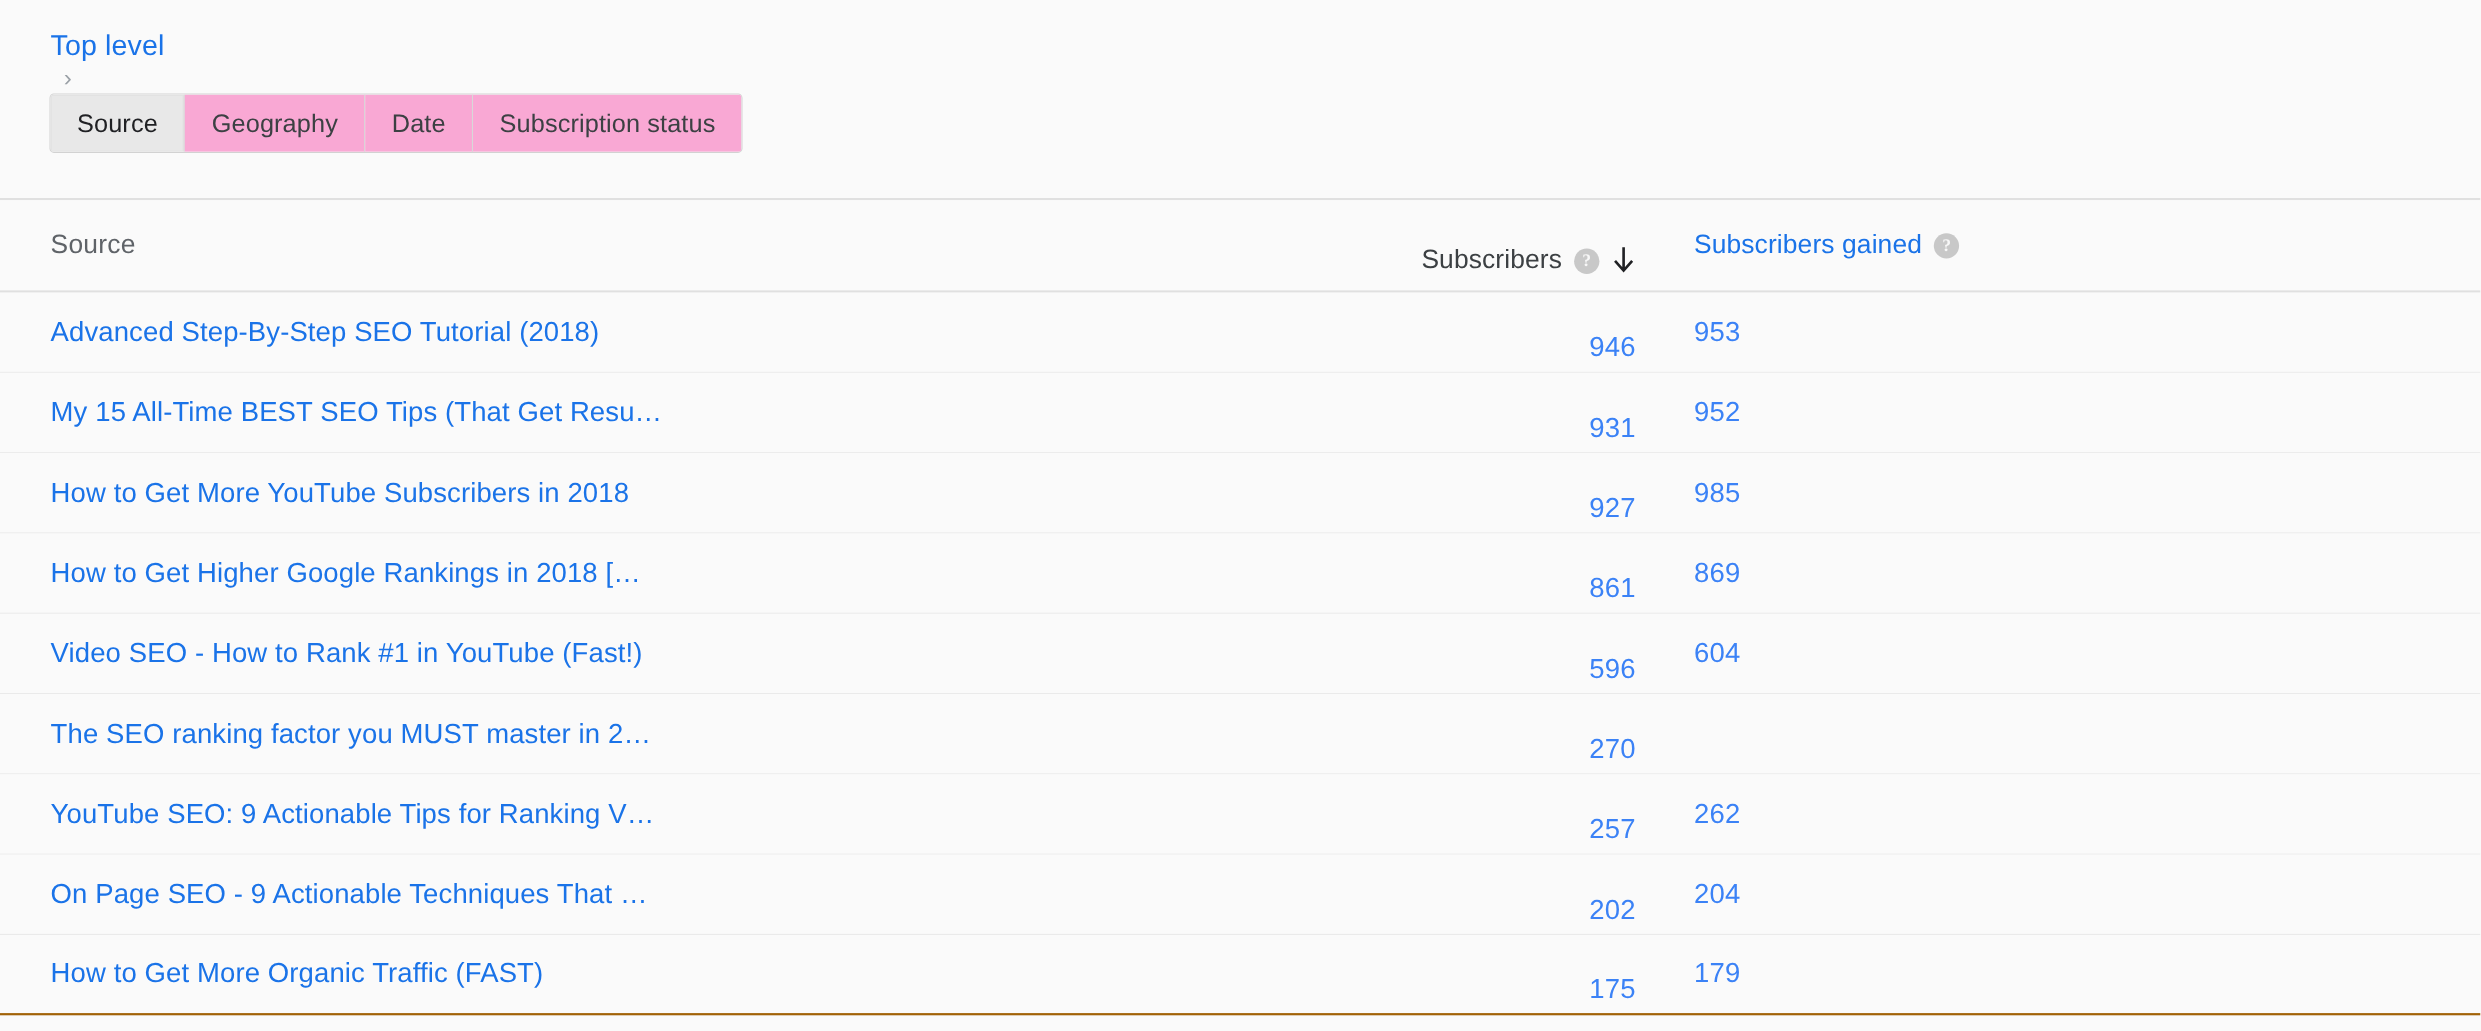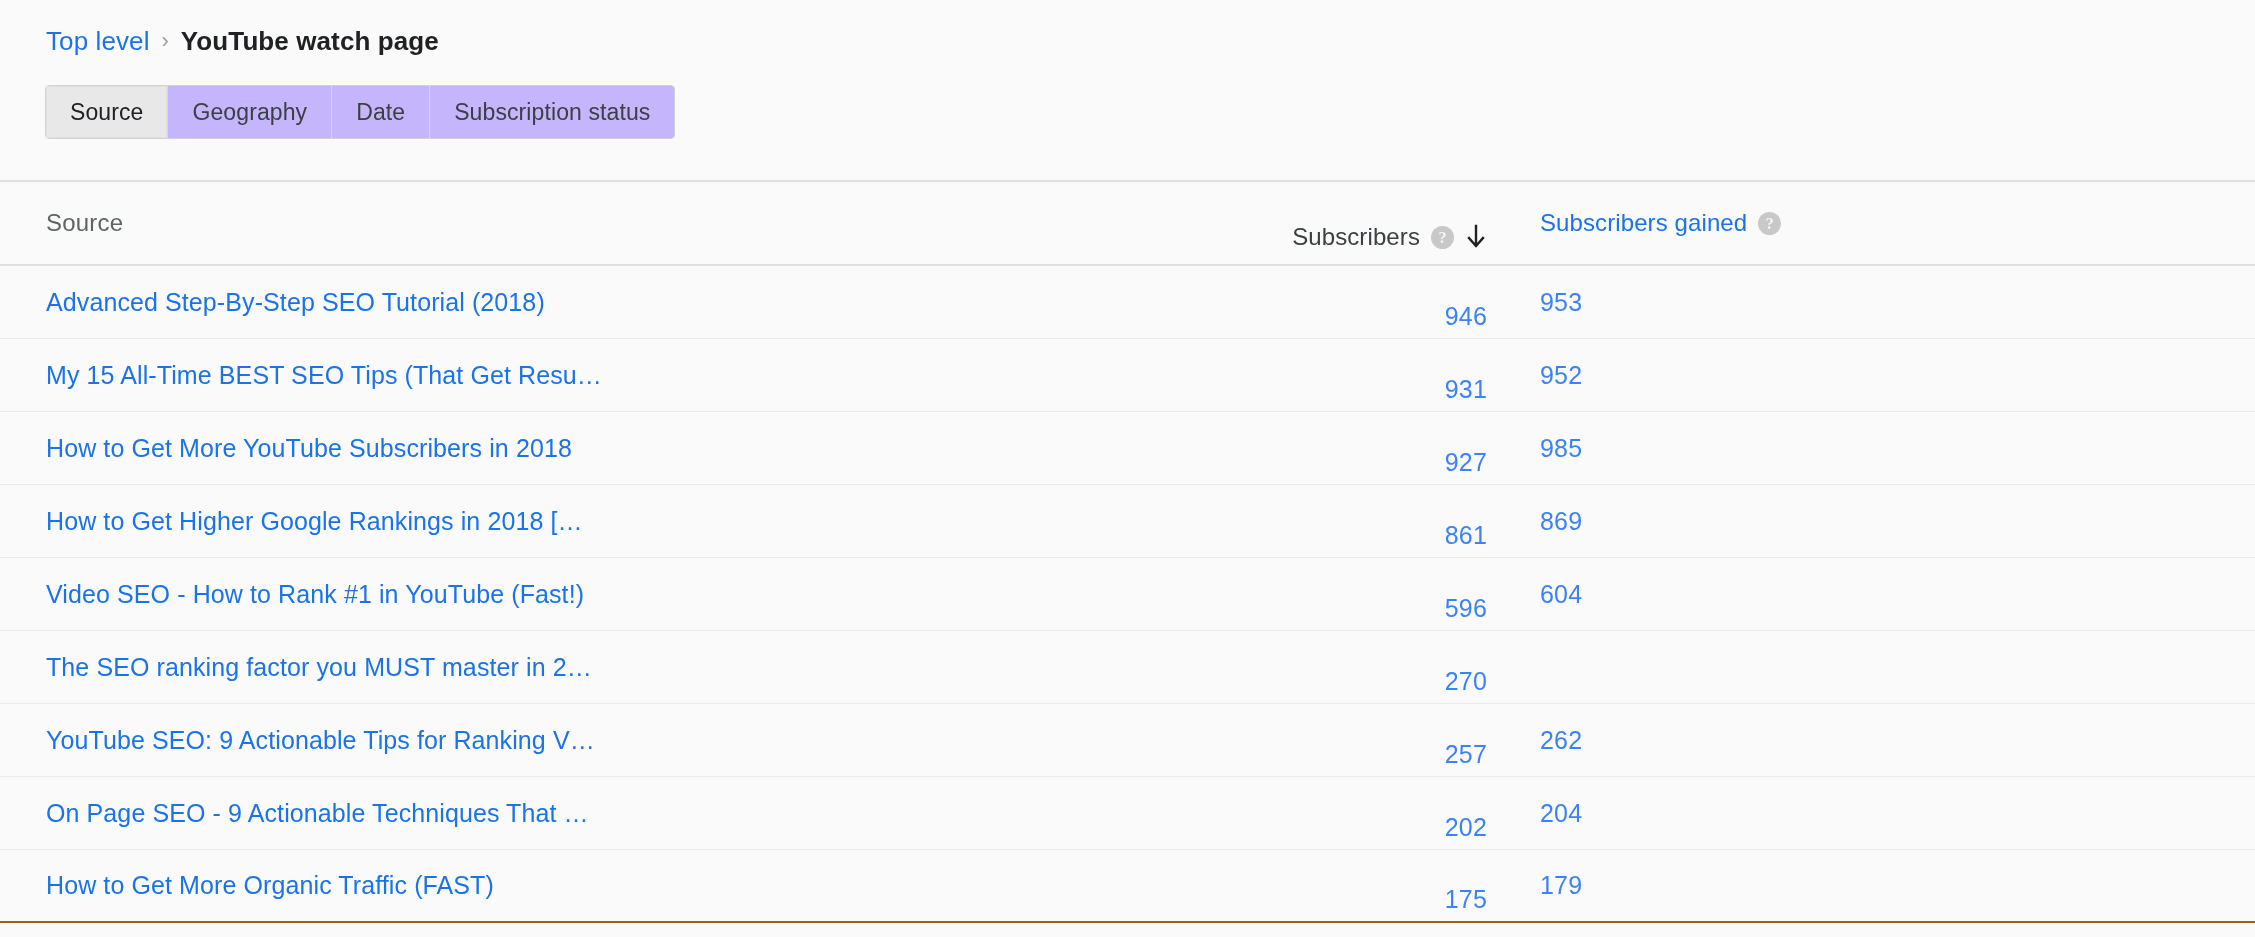--- a/index.html
+++ b/index.html
@@ -28,20 +28,21 @@
   
   .breadcrumb {
     padding: 26px 0 0 46px;
     font-size: 26px;
     line-height: 30px;
     display: flex;
     align-items: flex-start;
     gap: 0;
     height: 30px;
     box-sizing: content-box;
+    flex-direction: column;
   }
   .crumb-link {
     color: #1a73e8;
     text-decoration: none;
     cursor: pointer;
     font-size: 26px;
     letter-spacing: 0.1px;
   }
   .crumb-sep {
     color: #9aa0a6;
@@ -69,21 +70,21 @@
     height: 54px;
     box-sizing: border-box;
   }
   .tab {
     display: flex;
     align-items: center;
     justify-content: center;
     padding: 0 24px;
     font-size: 23px;
     color: #3c4043;
-    background: #c4b5fd;
+    background: #f9a8d4;
     border-right: 1px solid #d8d8d8;
     cursor: pointer;
     white-space: nowrap;
     height: 100%;
     box-sizing: border-box;
     letter-spacing: 0.1px;
   }
   .tab:last-child { border-right: none; }
   .tab.selected {
     background: #e8e8e8;

